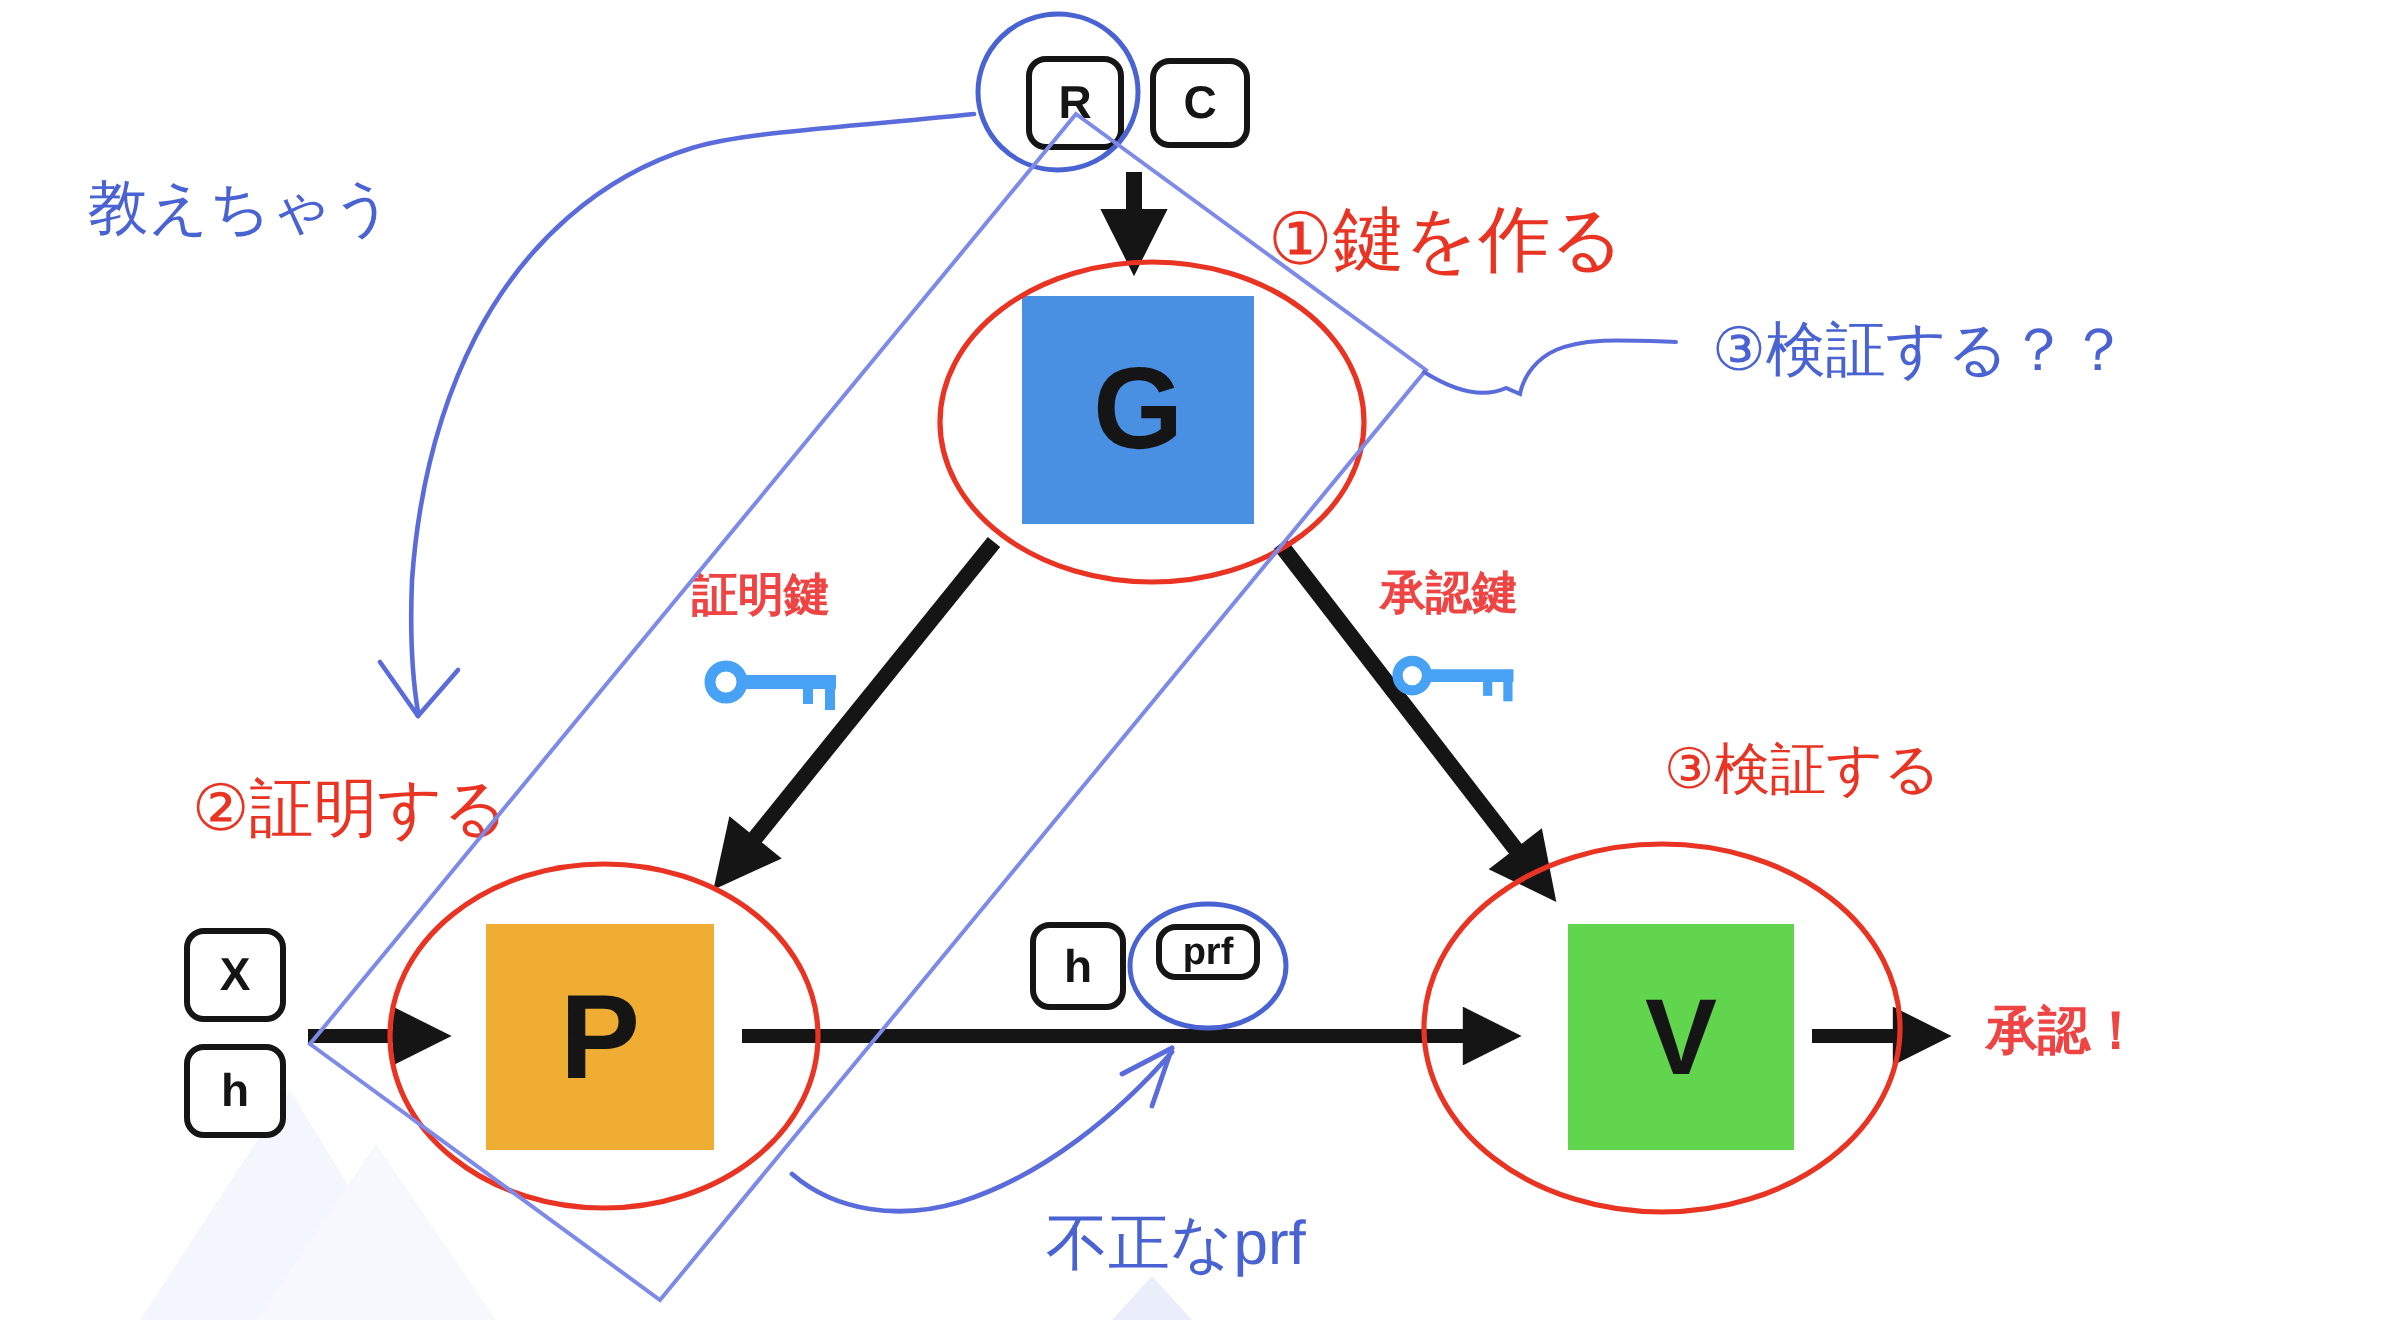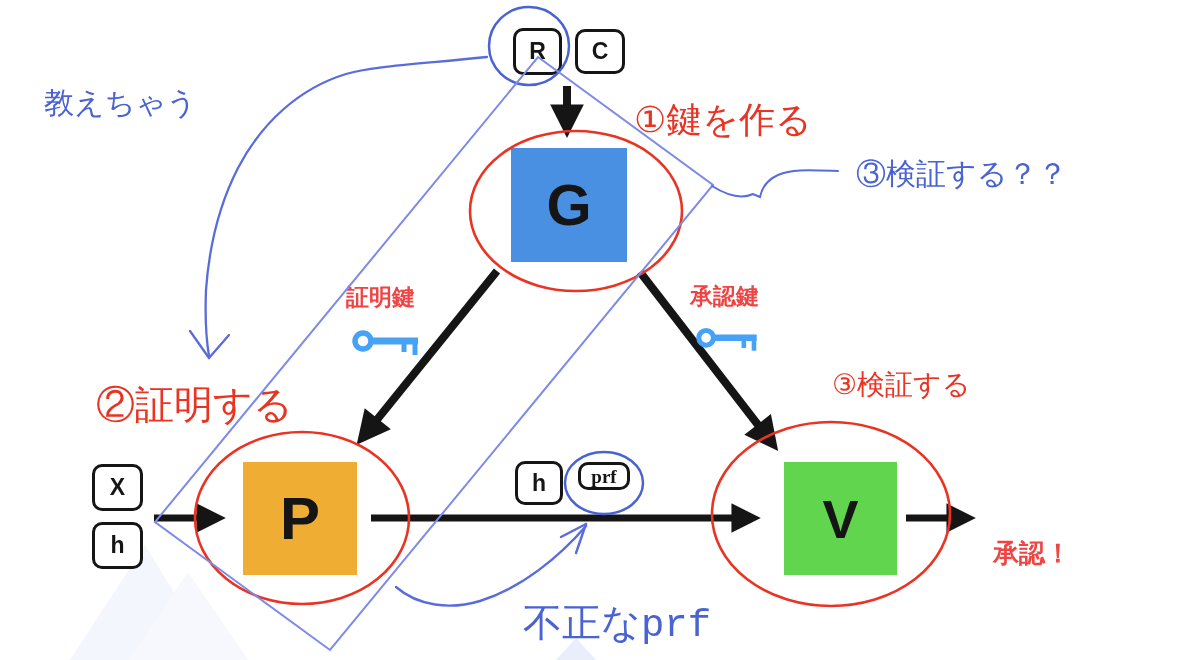--- a/index.html
+++ b/index.html
@@ -20,36 +20,36 @@
   .sq-v span{font-size:54px;}
   
   .chip{position:absolute;background:#ffffff;border:3px solid #151515;border-radius:10px;
         display:flex;align-items:center;justify-content:center;z-index:10;}
   .chip span{font-weight:700;font-size:23px;color:#151515;line-height:1;}
   .chip-r{left:513px;top:28px;width:49px;height:47px;}
   .chip-c{left:575px;top:29px;width:50px;height:45px;}
   .chip-x{left:92px;top:464px;width:51px;height:47px;}
   .chip-h1{left:92px;top:522px;width:51px;height:47px;}
   .chip-h2{left:515px;top:461px;width:48px;height:44px;}
-  .chip-prf{left:578px;top:462px;width:52px;height:28px;font-family:Liberation Serif, serif;}
+  .chip-prf{left:578px;top:462px;width:52px;height:28px;}
   .chip-prf span{font-size:19px;}
   
   .lbl{position:absolute;z-index:20;white-space:nowrap;line-height:1.15;}
   .lbl-black{color:#ef4444;font-weight:700;}
   .lbl-red{color:#e93323;font-weight:500;}
-  .lbl-blue{color:#4a63d2;font-weight:500;font-family:Liberation Mono, monospace;}
+  .lbl-blue{color:#4a63d2;font-weight:500;}
   .l-provkey{left:346px;top:284px;font-size:23px;}
   .l-verifkey{left:690px;top:283px;font-size:23px;text-align:right;}
-  .l-result{left:993px;top:501px;font-size:26px;margin-top:38px;}
+  .l-result{left:993px;top:501px;font-size:26px;}
   .l-step1{left:634px;top:99px;font-size:36px;}
-  .l-step2{left:96px;top:386px;font-size:39px;font-family:Liberation Mono, monospace;}
+  .l-step2{left:96px;top:386px;font-size:32px;}
   .l-step3{left:832px;top:369px;font-size:28px;}
   .l-leak{left:44px;top:88px;font-size:30px;}
   .l-collusion{left:856px;top:159px;font-size:30px;}
-  .l-fake{left:523px;top:604px;font-size:39px;}
+  .l-fake{left:523px;top:604px;font-size:31px;}
 </style>
 </head>
 <body>
 
 <div class="stage">
 
   <svg class="layer" width="1200" height="660">
     <polygon points="70,660 145,545 215,660" fill="#f3f6fc"></polygon>
     <polygon points="128,660 188,572 248,660" fill="#f6f8fd"></polygon>
     <polygon points="556,660 576,638 596,660" fill="#e9eefa"></polygon>

